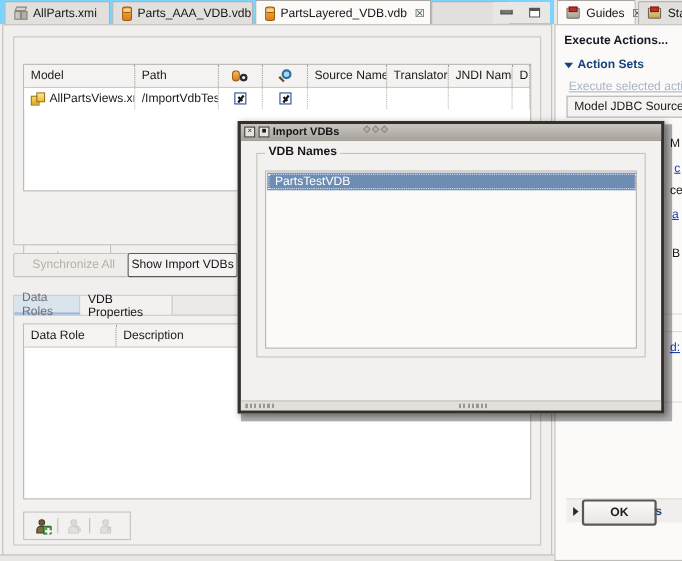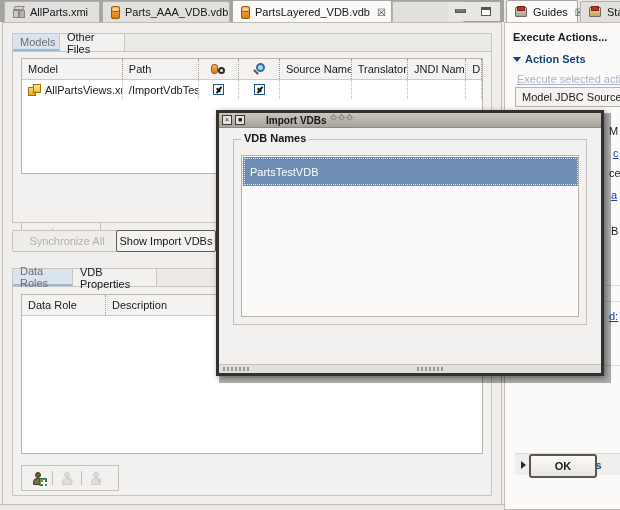--- a/index.html
+++ b/index.html
@@ -9,21 +9,21 @@
     font-size:11px;color:#1a1a1a;
     background:#f3f2f1;
     position:relative;
   }
   .abs{position:absolute;}
 
   
   #editor-area{left:0;top:0;width:504px;height:510px;background:#f0efed;}
 
   
-  #editor-tabs{left:0;top:0;width:504px;height:22px;background:#a3a3a3;}
+  #editor-tabs{left:0;top:0;width:504px;height:22px;background:#7dd3fc;}
   .etab{
     position:absolute;top:1px;height:21px;box-sizing:border-box;
     display:flex;align-items:center;gap:5px;padding:0 8px;
     background:#e2e0dc;border:1px solid #b4b1ac;border-bottom:none;
     border-radius:2px 2px 0 0;font-size:11px;white-space:nowrap;
   }
   .etab.active{background:#fbfaf9;border-color:#a9a6a1;top:0;height:23px;}
   .etab .lbl{color:#16161a;}
   .tab-close{font-size:10px;color:#3a3a3a;margin-left:2px;}
   #tab-allparts{left:4px;width:96px;}
@@ -159,28 +159,28 @@
   #rv-cheat{position:absolute;left:10px;top:430px;width:112px;height:22px;background:#f0efed;border-top:1px solid #dedbd6;display:flex;align-items:center;gap:6px;padding-left:6px;box-sizing:border-box;}
   #rv-cheat .lbl{font-size:11px;font-weight:bold;color:#14437e;}
 
   
   #dialog-shadow{left:219px;top:113px;width:392px;height:270px;background:rgba(0,0,0,.30);}
   #dialog{left:216px;top:110px;width:388px;height:266px;background:#f2f1ef;border:3px solid #35302b;box-sizing:border-box;box-shadow:2px 2px 6px rgba(0,0,0,.45);}
   #dialog-titlebar{position:absolute;left:0;top:0;width:382px;height:15px;
      background:linear-gradient(180deg,#c9c6c0,#a7a39c);
      border-bottom:1px solid #8d8982;display:flex;align-items:center;gap:3px;padding-left:3px;box-sizing:border-box;}
   .tbbtn{width:10px;height:10px;border:1px solid #3c3833;background:#e6e4e0;font-size:7px;line-height:8px;text-align:center;color:#1a1a1a;box-sizing:border-box;}
-  #dialog-title{font-size:10px;font-weight:bold;color:#17171a;margin-left:18px;white-space:nowrap;}
+  #dialog-title{font-size:10px;font-weight:bold;color:#17171a;margin-left:0;white-space:nowrap;}
   .deco{width:5px;height:5px;background:#b9b5ae;border:1px solid #8d8982;transform:rotate(45deg);box-sizing:border-box;}
   #deco-wrap{position:absolute;left:112px;top:2px;display:flex;gap:3px;align-items:center;}
 
   #group-vdbnames{position:absolute;left:14px;top:26px;width:354px;height:186px;border:1px solid #c5c2bd;box-sizing:border-box;background:#f2f1ef;}
   #group-legend{position:absolute;left:22px;top:19px;background:#f2f1ef;padding:0 3px;font-size:11px;font-weight:bold;color:#17171a;}
   #vdb-list{position:absolute;left:22px;top:42px;width:338px;height:162px;background:#fbfaf9;border:1px solid #b5b2ad;box-sizing:border-box;overflow:hidden;}
-  #vdb-item-0{position:absolute;left:1px;top:1px;width:336px;height:29px;background:#6d8db3;color:#fff;font-size:11px;display:flex;align-items:center;padding-left:7px;box-sizing:border-box;outline:1px dotted #dfe8f2;outline-offset:-2px;}
+  #vdb-item-0{position:absolute;left:1px;top:1px;width:336px;height:16px;background:#6d8db3;color:#fff;font-size:11px;display:flex;align-items:center;padding-left:7px;box-sizing:border-box;outline:1px dotted #dfe8f2;outline-offset:-2px;}
   #btn-cancel{position:absolute;left:236px;top:342px;width:68px;height:22px;border:1px solid #a8a5a0;background:linear-gradient(180deg,#fbfaf9,#e8e6e2);font-size:11px;display:flex;align-items:center;justify-content:center;border-radius:3px;box-sizing:border-box;}
   #btn-ok{position:absolute;left:310px;top:341px;width:68px;height:24px;border:2px solid #5a5651;background:linear-gradient(180deg,#fbfaf9,#e8e6e2);font-size:11px;font-weight:bold;display:flex;align-items:center;justify-content:center;border-radius:3px;box-sizing:border-box;}
   #dialog-statusbar{position:absolute;left:0;bottom:0;width:382px;height:8px;background:#e2e0dc;border-top:1px solid #c5c2bd;}
   .sb-dots{position:absolute;left:4px;top:2px;width:26px;height:4px;
      background:repeating-linear-gradient(90deg,#9a9792 0 2px,transparent 2px 4px);}
   .sb-dots2{left:198px;}
 
   
   #bottom-strip{left:0;top:504px;width:504px;height:6px;background:#e9e7e4;border-top:1px solid #c0bdb8;}
 </style>
@@ -215,28 +215,20 @@
         <span class="glyph-min"></span>
       </div>
     <div class="winbtn" id="btn-max">
         <span class="glyph-max"></span>
       </div>
   </div>
 
   <div class="abs" id="editor-body"></div>
 
   <div class="abs" id="models-section">
-    <div id="models-tabbar">
-      <div class="stab sel" id="stab-models">
-        <span>Models</span>
-      </div>
-      <div class="stab unsel" id="stab-other">
-        <span>Other Files</span>
-      </div>
-    </div>
 
     <div id="models-table">
       <div class="thead">
         <div class="th w-model">Model</div>
         <div class="th w-path">Path</div>
         <div class="th c w-vis">
           <span class="ico ico-keyvis">
               <span class="pill"></span>
               <span class="dot"></span>
             </span>

